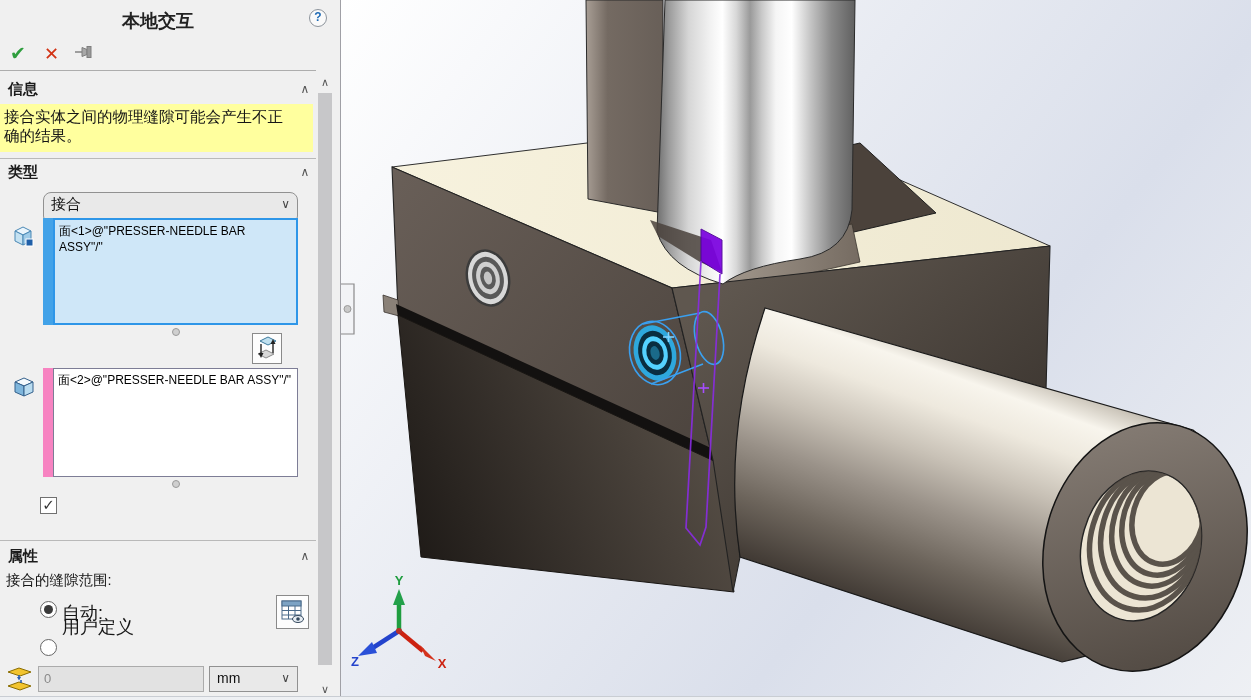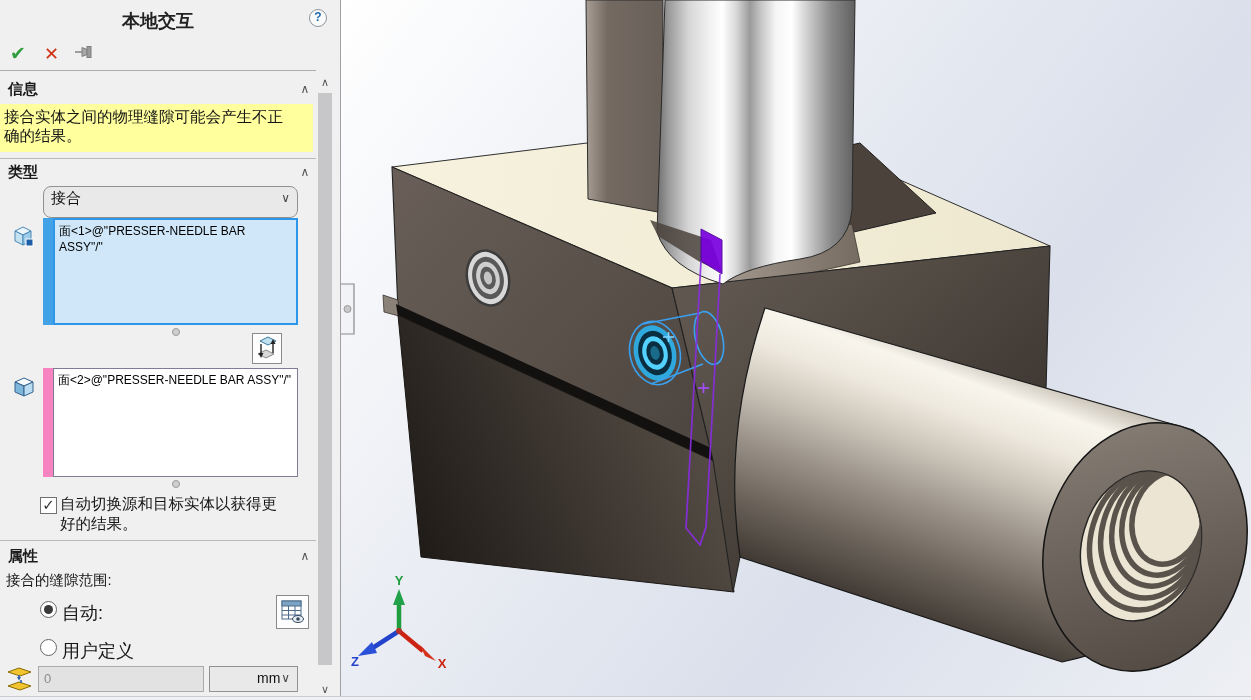--- a/index.html
+++ b/index.html
@@ -16,21 +16,21 @@
   .tb-pin { position:absolute; left:74px; top:44px; }
   .hdiv { position:absolute; left:0; width:316px; height:0; border-top:1px solid #b9b9b9; }
   .sec-header { position:absolute; left:8px; font-size:15px; font-weight:bold; color:#1c1c1c; }
   .sec-chev { position:absolute; left:298px; width:14px; text-align:center; font-size:12px; color:#555; }
   .warning-box { position:absolute; left:0; top:104px; width:313px; min-height:48px; background:#ffff9e; color:#161616; font-size:15.5px; line-height:19px; padding:3px 12px 6px 4px; }
   .warning-inner { width:284px; }
 
   .combo { position:absolute; background:#e9e9e9; border:1px solid #919191; color:#111; }
   .combo .cval { position:absolute; left:7px; top:2px; font-size:15px; }
   .combo .cchev { position:absolute; right:7px; top:4px; font-size:12px; color:#444; }
-  #type-combo { left:43px; top:186px; width:255px; height:32px;border-radius:8px; }
+  #type-combo { left:43px; top:192px; width:255px; height:32px;border-radius:8px; }
 
   .stripe { position:absolute; width:10px; }
   #stripe1 { left:43px; top:218px; height:107px; background:#42a2e8; }
   #stripe2 { left:43px; top:368px; height:109px; background:#f783c1; }
   .listbox { position:absolute; left:53px; width:245px; font-size:12px; color:#000; padding:3px 4px; overflow:hidden; }
   #listbox1 { top:218px; height:107px; background:#cfe7f8; border:2px solid #2e96e8; }
   #listbox2 { top:368px; height:109px; background:#ffffff; border:1px solid #7d7d96; }
   .cube-icon { position:absolute; left:12px; }
   #cube1 { top:224px; } #cube2 { top:374px; }
   .drag-dot { position:absolute; left:172px; width:8px; height:8px; border-radius:50%; background:#cfcfcf; border:1px solid #9a9a9a; }
@@ -40,25 +40,25 @@
   #calc-btn { left:276px; top:595px; width:33px; height:34px; }
 
   .checkbox { position:absolute; left:40px; top:497px; width:17px; height:17px; background:#fff; border:1px solid #707070; font-size:15px; line-height:14px; text-align:center; color:#333; }
   .check-label { position:absolute; left:60px; top:494px; width:232px; font-size:15.5px; line-height:20px; color:#161616; }
 
   .gap-label { position:absolute; left:6px; top:571px; font-size:14.5px; color:#161616; }
   .radio { position:absolute; left:40px; width:17px; height:17px; border:1px solid #666; border-radius:50%; background:#fff; }
   .radio .dot { position:absolute; left:3px; top:3px; width:9px; height:9px; border-radius:50%; background:#3a3a3a; }
   #radio-auto { top:601px; } #radio-user { top:639px; }
   .radio-label { position:absolute; left:62px; font-size:18px; color:#161616; }
-  #radio-auto-label { top:601px; } #radio-user-label { top:639px; }
+  #radio-auto-label { top:601px; } #radio-user-label { top:615px; }
 
   #gap-input { position:absolute; left:38px; top:666px; width:166px; height:26px; background:#e2e2e2; border:1px solid #ababab; font-size:13px; color:#8a8a8a; line-height:24px; padding-left:5px; }
   #unit-combo { left:209px; top:666px; width:89px; height:26px; }
-  #unit-combo .cval { top:3px; font-size:14px;margin-left:40px; }
+  #unit-combo .cval { top:3px; font-size:14px; }
   #gap-icon { position:absolute; left:5px; top:665px; }
 
   
   #scrollbar { position:absolute; left:317px; top:74px; width:16px; height:623px; background:#f0f0f0; }
   .scroll-arrow { position:absolute; left:0; width:16px; height:16px; text-align:center; font-size:11px; color:#555; line-height:16px; }
   #scroll-up { top:0; } #scroll-down { top:607px; }
   #scroll-thumb { position:absolute; left:1px; top:19px; width:14px; height:572px; background:#c7c7c9; }
 
   
   #viewport { position:absolute; left:341px; top:0; width:910px; height:700px; }
@@ -133,21 +133,20 @@
     </div>
     <div id="stripe2" class="stripe"></div>
     <div id="listbox2" class="listbox">
       <span>面&lt;2&gt;@"PRESSER-NEEDLE BAR ASSY"/"</span>
     </div>
     <div id="dot2" class="drag-dot"></div>
 
     <div class="checkbox">
       <span>✓</span>
     </div>
-    <div class="check-label">自动切换源和目标实体以获得更好的结果。</div>
 
     <div class="hdiv" style="top:540px;"></div>
     <div class="sec-header" style="top:547px;font-family:Liberation Mono, monospace;">属性</div>
     <div class="sec-chev" style="top:549px;">∧</div>
 
     <div class="gap-label">接合的缝隙范围:</div>
 
     <div id="radio-auto" class="radio">
         <div class="dot"></div>
       </div>

